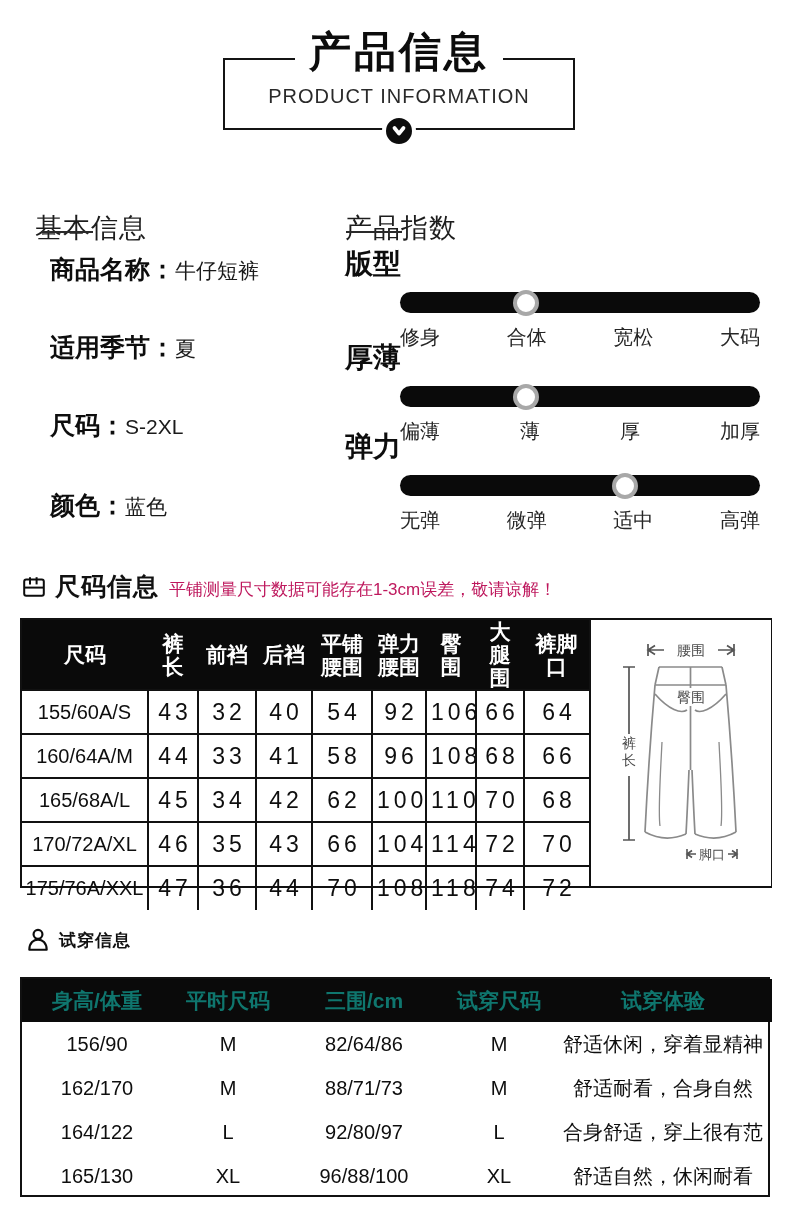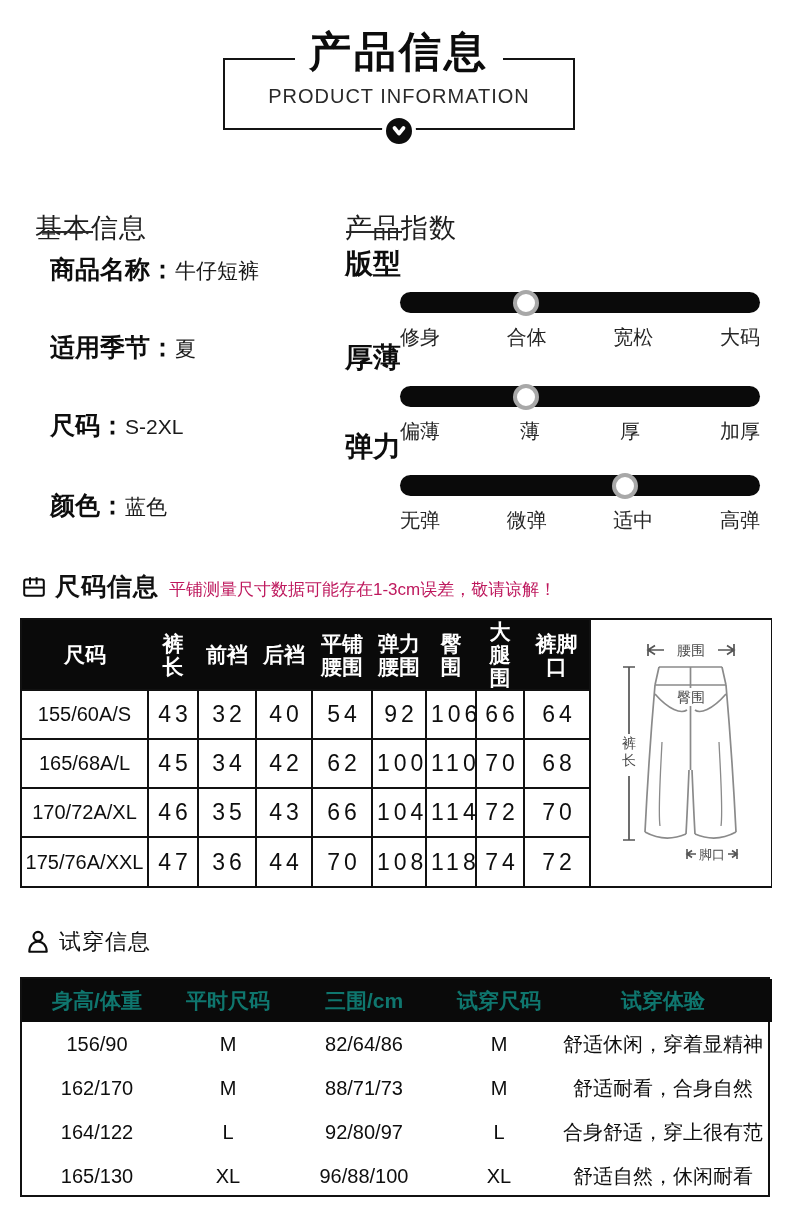--- a/index.html
+++ b/index.html
@@ -65,21 +65,21 @@
   table.size td.szname{font-size:20px;letter-spacing:0}
   table.size tr td:first-child{border-left:0}
   table.size tr td:last-child{border-right:0}
   table.size tr:last-child td{border-bottom:0}
   .diagram-cell{flex:1;border-left:2px solid #111;background:#fff;display:flex;align-items:center;justify-content:center}
   .pants-svg text{fill:#4a4a4a;font-size:14px;font-family:"Liberation Sans","DejaVu Sans",sans-serif}
   .pants-svg .small{font-size:13px}
 
   
   .tryon-head{position:absolute;left:25px;top:927px;display:flex;align-items:center}
-  .tryon-title{font-size:22px;font-weight:400;letter-spacing:1px;margin-left:8px}
+  .tryon-title{font-size:17px;font-weight:700;letter-spacing:1px;margin-left:8px}
   .tryon-wrap{position:absolute;left:20px;top:977px;width:750px;height:220px;border:2px solid #111}
   table.tryon{border-collapse:collapse;table-layout:fixed;width:100%;height:100%}
   table.tryon th{
     background:#0a0a0a;color:#0f766e;font-size:21px;font-weight:700;height:43px;
     text-align:center;vertical-align:middle;border:0;padding:0;
   }
   table.tryon td{
     text-align:center;vertical-align:middle;font-size:20px;color:#0e0e0e;height:44px;padding:0;border:0;
   }
 </style>
@@ -178,20 +178,31 @@
           <td class="num">43</td>
           <td class="num">32</td>
           <td class="num">40</td>
           <td class="num">54</td>
           <td class="num">92</td>
           <td class="num">106</td>
           <td class="num">66</td>
           <td class="num">64</td>
         </tr>
         <tr>
+          <td class="szname">160/64A/M</td>
+          <td class="num">44</td>
+          <td class="num">33</td>
+          <td class="num">41</td>
+          <td class="num">58</td>
+          <td class="num">96</td>
+          <td class="num">108</td>
+          <td class="num">68</td>
+          <td class="num">66</td>
+        </tr>
+        <tr>
           <td class="szname">165/68A/L</td>
           <td class="num">45</td>
           <td class="num">34</td>
           <td class="num">42</td>
           <td class="num">62</td>
           <td class="num">100</td>
           <td class="num">110</td>
           <td class="num">70</td>
           <td class="num">68</td>
         </tr>

